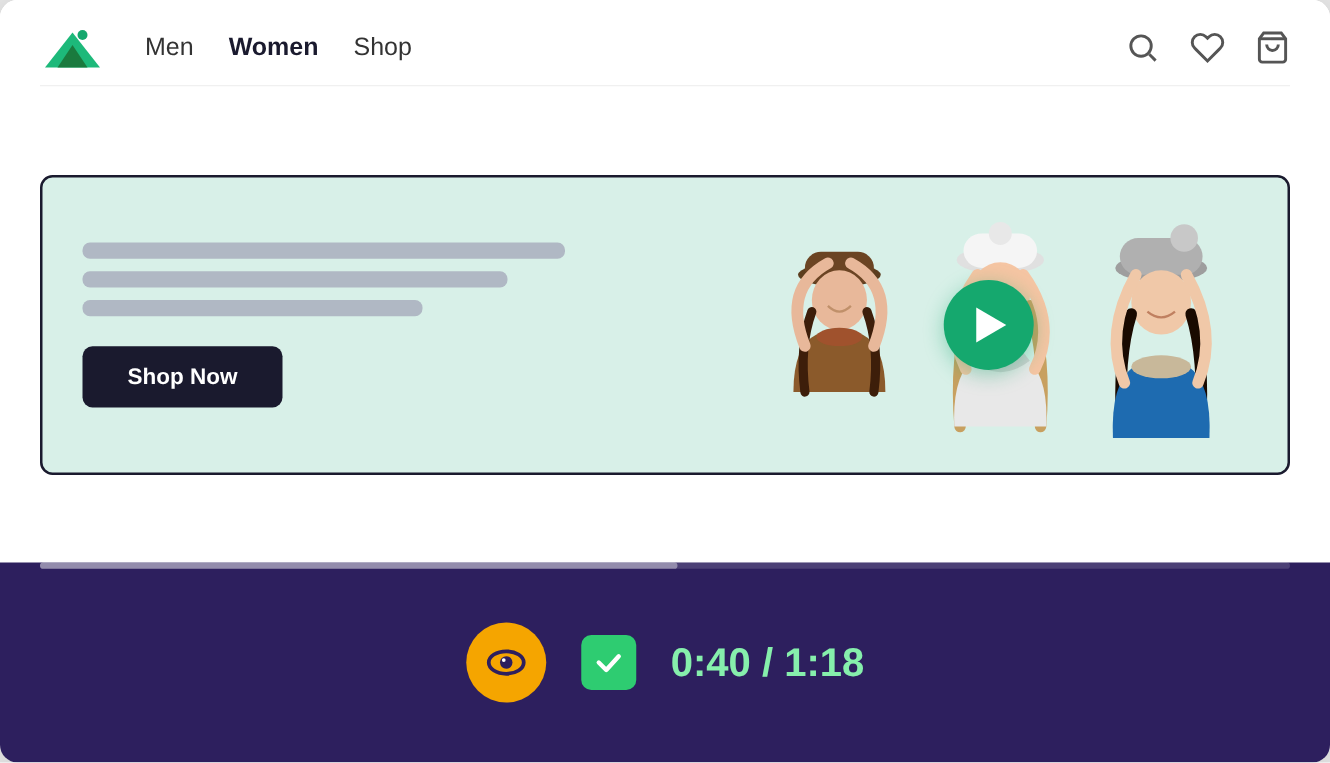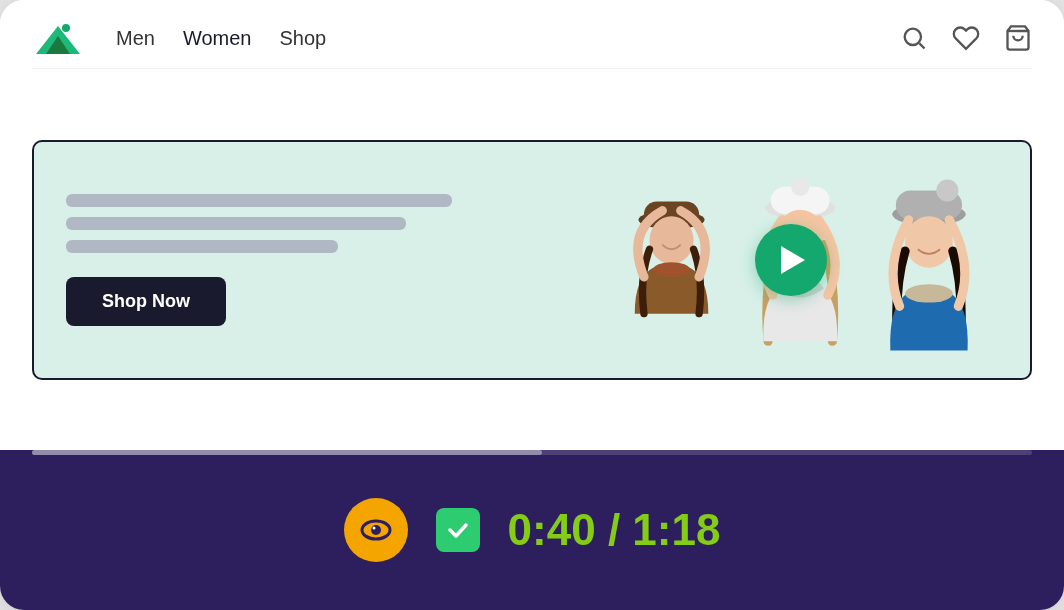--- a/index.html
+++ b/index.html
@@ -8,21 +8,21 @@
       display: flex;
       align-items: center;
       justify-content: center;
       min-height: 100vh;
       font-family: -apple-system, BlinkMacSystemFont, 'Segoe UI', sans-serif;
     }
     .outer-container {
       width: 1064px;
       height: 610px;
       background: #fff;
-      border-radius: 24px;
+      border-radius: 14px;
       overflow: hidden;
       display: flex;
       flex-direction: column;
       box-shadow: 0 4px 32px rgba(0,0,0,0.15);
     }
     
     .top-card {
       background: #fff;
       flex: 1;
       display: flex;
@@ -57,21 +57,21 @@
       gap: 28px;
     }
     .nav-link {
       font-size: 20px;
       color: #333;
       text-decoration: none;
       font-weight: 400;
       cursor: pointer;
     }
     .nav-link.active {
-      font-weight: 400;
+      font-weight: 700;
       color: #1a1a2e;
     }
     .nav-right {
       display: flex;
       align-items: center;
       gap: 24px;
     }
     .nav-icon {
       width: 28px;
       height: 28px;
@@ -195,23 +195,23 @@
       align-items: center;
       justify-content: center;
       flex-shrink: 0;
     }
     .skip-pauses-text {
       font-size: 34px;
       font-weight: 700;
       color: #fff;
     }
     .timer-text {
-      font-size: 44px;
+      font-size: 32px;
       font-weight: 700;
-      color: #84cc16;
+      color: #86efac;
     }
     .bottom-controls {
       display: flex;
       align-items: center;
       gap: 28px;
     }
   </style>
 </head>
 <body>
 

